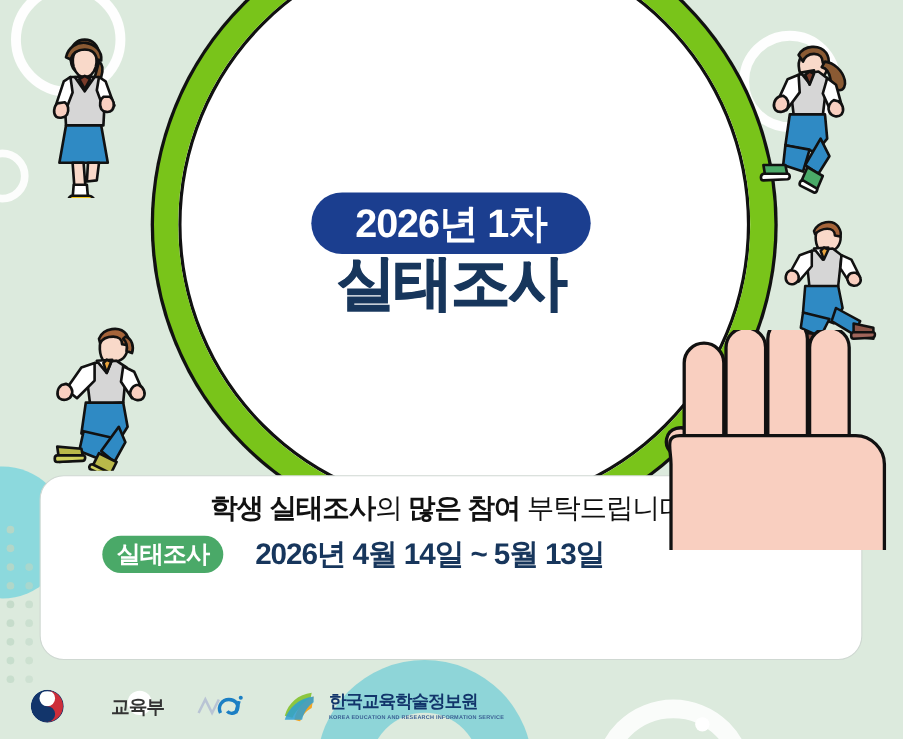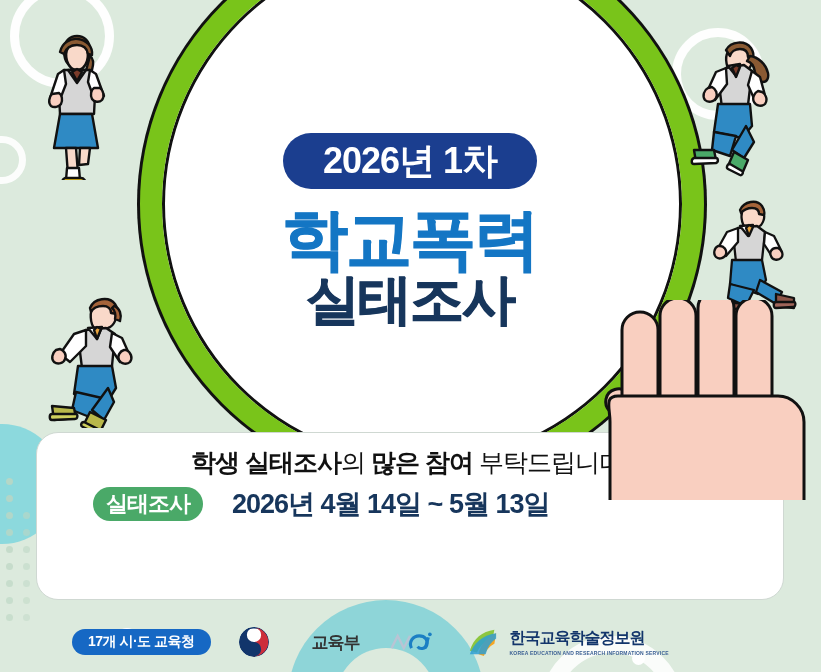--- a/index.html
+++ b/index.html
@@ -307,21 +307,20 @@
         <path d="M26 106l20 2 2 8-20 2z" fill="#8d5548"></path>
         <path d="M26 113h22c2 0 2 5-1 5l-21 1c-3 0-3-6 0-6z" fill="#a0655a"></path>
         <path d="M76 98l18 4v10l-18-2z" fill="#8d5548"></path>
         <path d="M76 106h18c2 0 2 5-1 5l-17 1c-3 0-3-6 0-6z" fill="#a0655a"></path>
       </g>
     </svg>
   </div>
 
   <div class="title-stack">
     <div class="pill-year">2026년 1차</div>
-    <div class="t-line1">학교폭력</div>
     <div class="t-line2">실태조사</div>
   </div>
 
   <div class="hand">
     <svg width="230" height="200" viewBox="0 0 230 200">
       <g stroke="#111" stroke-width="3" stroke-linecap="round" stroke-linejoin="round" fill="#f9cfc0">
         <path d="M36 92c-8-6-20-3-22 7-2 9 6 16 14 18l30 9 4-24z"></path>
         <path d="M30 30c0-10 8-18 18-18s18 8 18 18v70H30z"></path>
         <path d="M68 16c0-10 8-18 18-18s18 8 18 18v84H68z"></path>
         <path d="M106 8c0-10 8-18 18-18s18 8 18 18v92h-36z"></path>
@@ -337,21 +336,20 @@
     </div>
 
     <div class="info-row">
       <div class="badge-green">실태조사</div>
       <div class="row-val bold">2026년 4월 14일 ~ 5월 13일</div>
     </div>
 
   </div>
 
   <div class="footer">
-    <div class="badge-blue">17개 시·도 교육청</div>
 
     <div class="logo-group moe">
       <svg class="taegeuk" viewBox="0 0 40 40">
         <circle cx="20" cy="20" r="19" fill="#fff" stroke="#12356b" stroke-width="2"></circle>
         <path d="M20 1a19 19 0 0 1 0 38 9.5 9.5 0 0 1 0-19 9.5 9.5 0 0 0 0-19z" fill="#cd2e3a"></path>
         <path d="M20 39a19 19 0 0 1 0-38 9.5 9.5 0 0 0 0 19 9.5 9.5 0 0 1 0 19z" fill="#12356b"></path>
       </svg>
       <span class="moe-label">교육부</span>
     </div>
 

